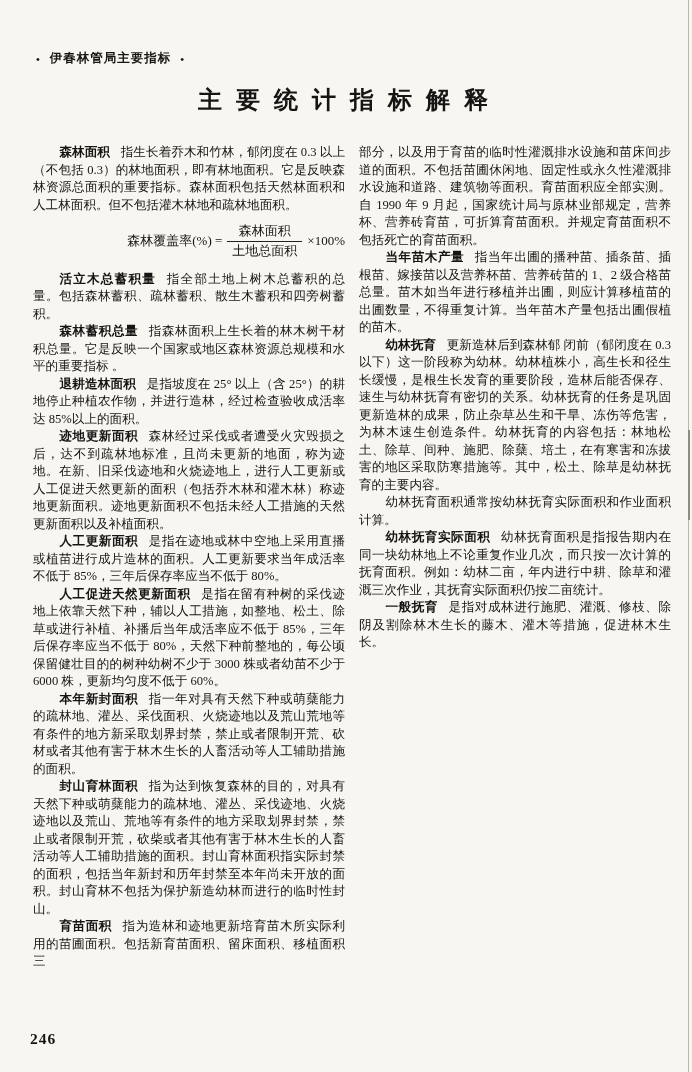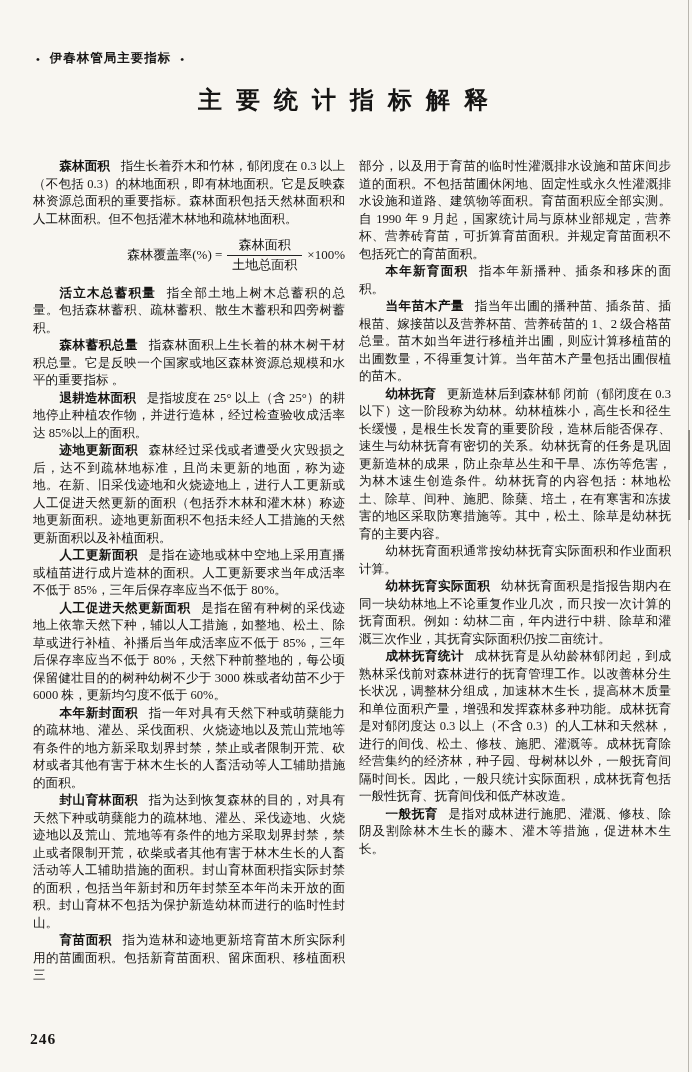--- a/index.html
+++ b/index.html
@@ -14,21 +14,21 @@
     font-size:12.5px;font-weight:bold;letter-spacing:1px;
     display:flex;align-items:center;gap:9px;
   }
   .running-header .dot{font-size:11px;}
   .page-title{
     position:absolute;top:84px;left:0;right:0;margin:0;
     text-align:center;font-size:24px;font-weight:bold;
     letter-spacing:14px;padding-left:8px;
   }
   .columns{
-    position:absolute;top:158px;left:33px;
+    position:absolute;top:144px;left:33px;
     display:flex;gap:14px;
   }
   .col{
     width:312px;font-size:12.6px;line-height:1.39;
     text-align:justify;text-justify:inter-ideograph;
   }
   .para{margin:0;text-indent:2.1em;}
   .para.flush{text-indent:0;}
   .term{font-weight:bold;margin-right:0.85em;}
   .formula{
@@ -92,32 +92,30 @@
 
   <p class="para"><b class="term">本年新封面积</b><span>指一年对具有天然下种或萌蘖能力的疏林地、灌丛、采伐面积、火烧迹地以及荒山荒地等有条件的地方新采取划界封禁，禁止或者限制开荒、砍材或者其他有害于林木生长的人畜活动等人工辅助措施的面积。</span></p>
 
   <p class="para"><b class="term">封山育林面积</b><span>指为达到恢复森林的目的，对具有天然下种或萌蘖能力的疏林地、灌丛、采伐迹地、火烧迹地以及荒山、荒地等有条件的地方采取划界封禁，禁止或者限制开荒，砍柴或者其他有害于林木生长的人畜活动等人工辅助措施的面积。封山育林面积指实际封禁的面积，包括当年新封和历年封禁至本年尚未开放的面积。封山育林不包括为保护新造幼林而进行的临时性封山。</span></p>
 
   <p class="para"><b class="term">育苗面积</b><span>指为造林和迹地更新培育苗木所实际利用的苗圃面积。包括新育苗面积、留床面积、移植面积三</span></p>
 </div>
     <div class="col">
   <p class="para flush"><span>部分，以及用于育苗的临时性灌溉排水设施和苗床间步道的面积。不包括苗圃休闲地、固定性或永久性灌溉排水设施和道路、建筑物等面积。育苗面积应全部实测。自 1990 年 9 月起，国家统计局与原林业部规定，营养杯、营养砖育苗，可折算育苗面积。并规定育苗面积不包括死亡的育苗面积。</span></p>
 
-  <p class="para"><b class="term">本年新育面积</b><span>指本年新播种、插条和移床的面积。</span></p>
 
   <p class="para"><b class="term">当年苗木产量</b><span>指当年出圃的播种苗、插条苗、插根苗、嫁接苗以及营养杯苗、营养砖苗的 1、2 级合格苗总量。苗木如当年进行移植并出圃，则应计算移植苗的出圃数量，不得重复计算。当年苗木产量包括出圃假植的苗木。</span></p>
 
   <p class="para"><b class="term">幼林抚育</b><span>更新造林后到森林郁 闭前（郁闭度在 0.3 以下）这一阶段称为幼林。幼林植株小，高生长和径生长缓慢，是根生长发育的重要阶段，造林后能否保存、速生与幼林抚育有密切的关系。幼林抚育的任务是巩固更新造林的成果，防止杂草丛生和干旱、冻伤等危害，为林木速生创造条件。幼林抚育的内容包括：林地松土、除草、间种、施肥、除蘖、培土，在有寒害和冻拔害的地区采取防寒措施等。其中，松土、除草是幼林抚育的主要内容。</span></p>
 
   <p class="para"><span>幼林抚育面积通常按幼林抚育实际面积和作业面积计算。</span></p>
 
   <p class="para"><b class="term">幼林抚育实际面积</b><span>幼林抚育面积是指报告期内在同一块幼林地上不论重复作业几次，而只按一次计算的抚育面积。例如：幼林二亩，年内进行中耕、除草和灌溉三次作业，其抚育实际面积仍按二亩统计。</span></p>
 
 
-  <p class="para"><b class="term">成林抚育统计</b><span>成林抚育是从幼龄林郁闭起，到成熟林采伐前对森林进行的抚育管理工作。以改善林分生长状况，调整林分组成，加速林木生长，提高林木质量和单位面积产量，增强和发挥森林多种功能。成林抚育是对郁闭度达 0.3 以上（不含 0.3）的人工林和天然林，进行的间伐、松土、修枝、施肥、灌溉等。成林抚育除经营集约的经济林，种子园、母树林以外，一般抚育间隔时间长。因此，一般只统计实际面积，成林抚育包括一般性抚育、抚育间伐和低产林改造。</span></p>
 
   <p class="para"><b class="term">一般抚育</b><span>是指对成林进行施肥、灌溉、修枝、除阴及割除林木生长的藤木、灌木等措施，促进林木生长。</span></p>
 
 </div>
   </div>
 
   <div class="page-number">246</div>
 
   <div class="edge-line"></div>
   <div class="edge-tick"></div>

